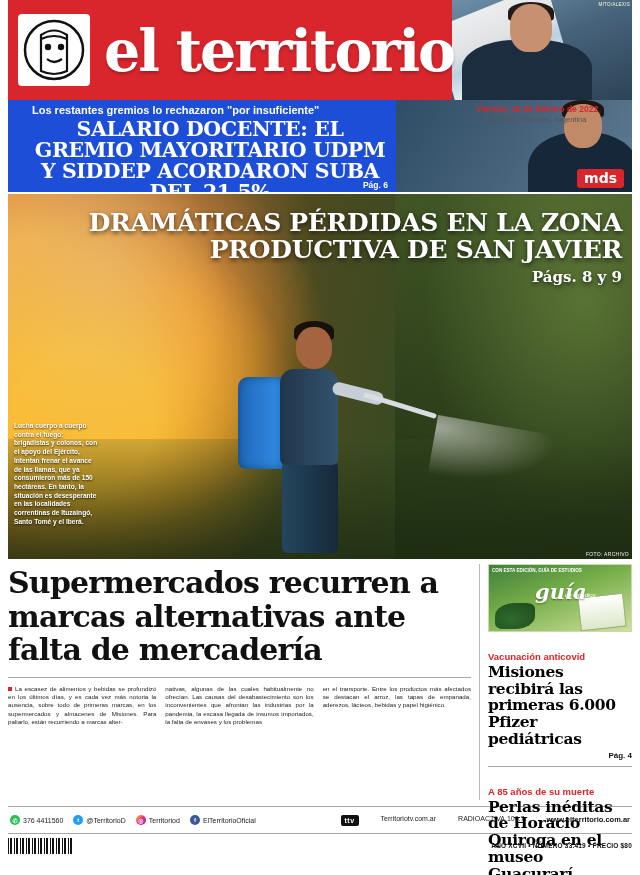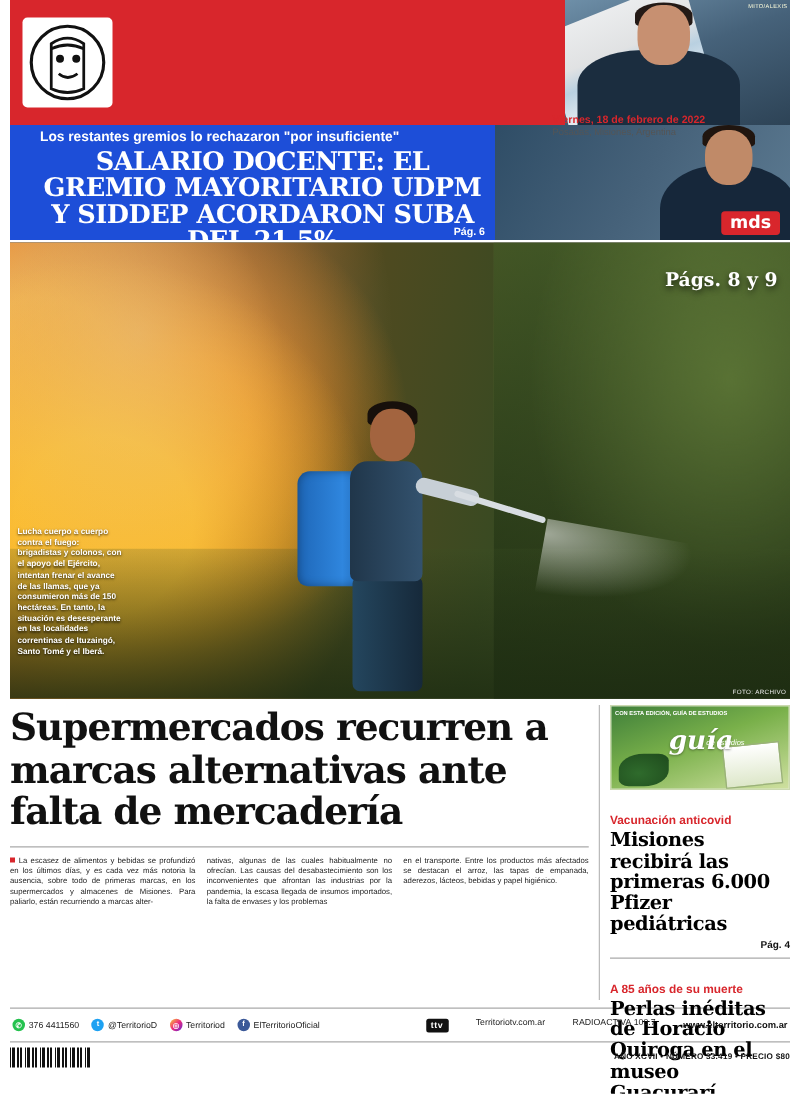--- a/index.html
+++ b/index.html
@@ -84,21 +84,22 @@
     line-height: 1;
     font-weight: bold;
     letter-spacing: -2px;
     margin-left: 14px;
     font-family: "DejaVu Serif", serif;
     text-shadow: 0 2px 3px rgba(0,0,0,.25);
   }
 
   .date-line {
     position: absolute;
-    right: 8px; top: 90px;
+    right: 8px; top: 104px;
+    text-align: center;
     width: 190px;
     z-index: 6;
   }
   .date-line .d1 {
     color: #d8262c; font-size: 8.5px; font-weight: bold;
   }
   .date-line .d2 {
     color: #555; font-size: 7.5px; margin-top: 1px;
   }
 
@@ -467,20 +468,21 @@
     <div class="logo-icon">
       <svg width="62" height="62" viewBox="0 0 62 62" aria-hidden="true">
         <circle cx="31" cy="31" r="29" fill="none" stroke="#111" stroke-width="2.5"></circle>
         <path d="M18 16 Q31 7 44 16 L44 52 Q31 58 18 52 Z" fill="none" stroke="#111" stroke-width="2.2"></path>
         <circle cx="25" cy="28" r="3.2" fill="#111"></circle>
         <circle cx="38" cy="28" r="3.2" fill="#111"></circle>
         <path d="M24 40 Q31 46 39 40" fill="none" stroke="#111" stroke-width="2.2"></path>
         <path d="M18 20 Q31 14 44 20" fill="none" stroke="#111" stroke-width="2.2"></path>
       </svg>
     </div>
+    <div class="logo-title">el territorio</div>
   </div>
 
   <div class="toprow">
     <div class="top-left">
       <div class="kicker">Los restantes gremios lo rechazaron "por insuficiente"</div>
       <div class="headline">SALARIO DOCENTE: EL GREMIO MAYORITARIO UDPM Y SIDDEP ACORDARON SUBA DEL 21,5%</div>
       <div class="pag">Pág. 6</div>
     </div>
     <div class="top-right">
       <div class="shirt2"></div>
@@ -506,20 +508,21 @@
       <div class="ff-legs"></div>
       <div class="ff-body"></div>
       <div class="ff-hair"></div>
       <div class="ff-head"></div>
       <div class="ff-arm"></div>
       <div class="ff-wand"></div>
       <div class="ff-spray"></div>
     </div>
 
     <div class="photo-head">
+      <div>DRAMÁTICAS PÉRDIDAS EN LA ZONA PRODUCTIVA DE SAN JAVIER</div>
       <div class="pags">Págs. 8 y 9</div>
     </div>
 
     <div class="caption-box">Lucha cuerpo a cuerpo contra el fuego: brigadistas y colonos, con el apoyo del Ejército, intentan frenar el avance de las llamas, que ya consumieron más de 150 hectáreas. En tanto, la situación es desesperante en las localidades correntinas de Ituzaingó, Santo Tomé y el Iberá.</div>
     <div class="photo-credit2">FOTO: ARCHIVO</div>
   </div>
 
   <div class="lower">
     <div class="lower-left">
       <div class="lead-head">Supermercados recurren a marcas alternativas ante falta de mercadería</div>

